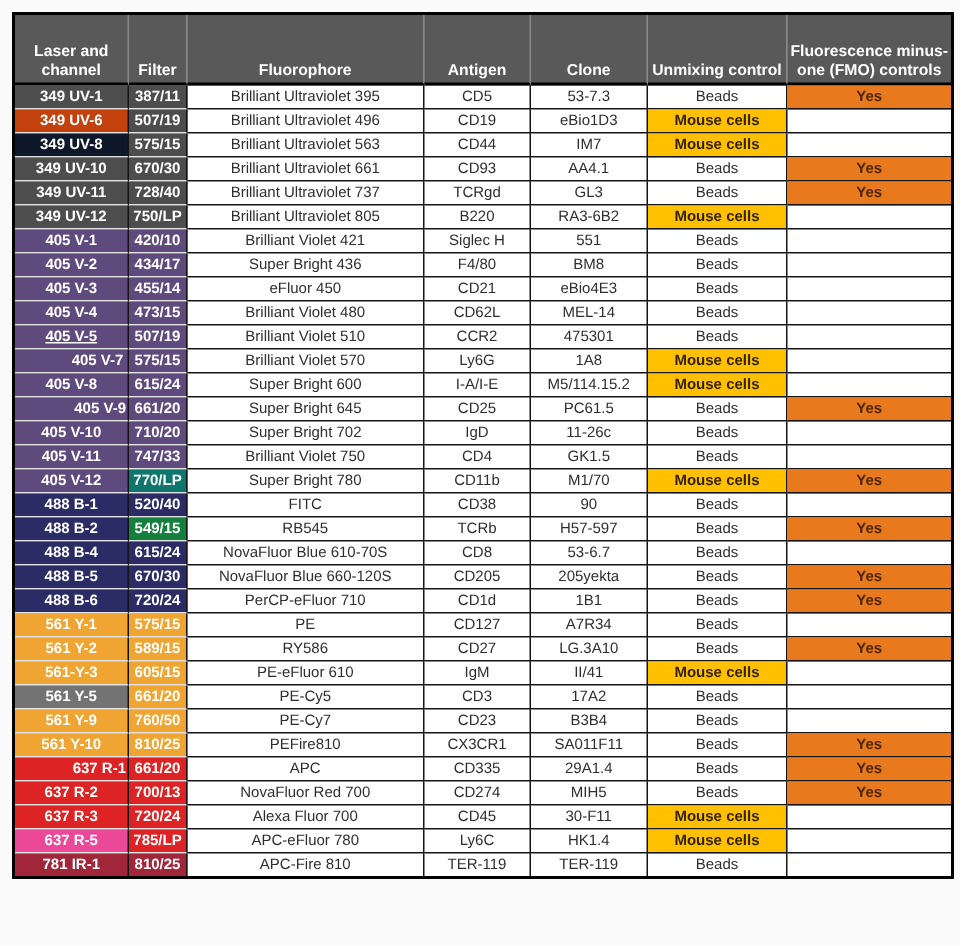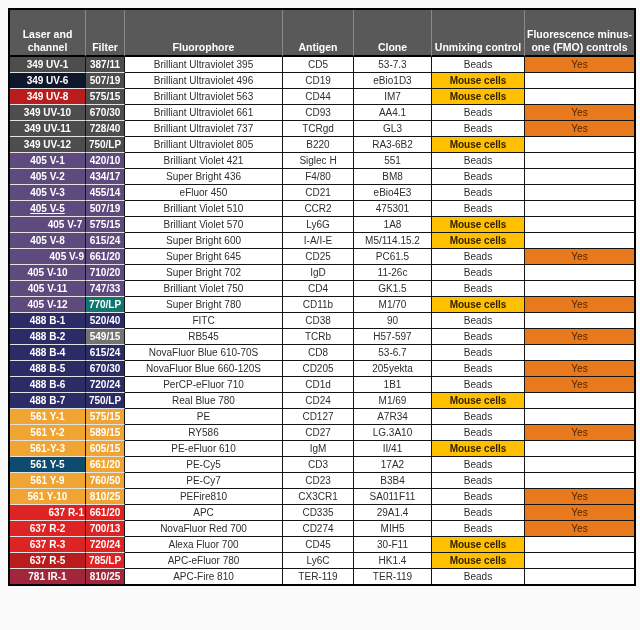--- a/index.html
+++ b/index.html
@@ -60,21 +60,21 @@
     font-weight: bold;
     border-bottom-color: #e3e3e3;
   }
   tbody tr:last-child td.laser-cell,
   tbody tr:last-child td.filter-cell { border-bottom: none; }
   td.mouse-cell {
     font-weight: bold;
     color: #342300;
   }
   td.yes-cell {
-    font-weight: normal;
+    font-weight: bold;
     color: #4d2600;
   }
 </style>
 </head>
 <body>
 
 <div class="page">
   <table class="panel">
     <colgroup>
       <col style="width:76px">
@@ -100,30 +100,30 @@
         <tr>
           <td class="laser-cell" style="background: rgb(77, 77, 77);">349 UV-1</td>
           <td class="filter-cell" style="background: rgb(77, 77, 77);">387/11</td>
           <td>Brilliant Ultraviolet 395</td>
           <td>CD5</td>
           <td>53-7.3</td>
           <td>Beads</td>
           <td class="yes-cell" style="background: rgb(232, 121, 29);">Yes</td>
         </tr>
         <tr>
-          <td class="laser-cell" style="background: #0f172a;">349 UV-6</td>
+          <td class="laser-cell" style="background: #c2410c;">349 UV-6</td>
           <td class="filter-cell" style="background: rgb(77, 77, 77);">507/19</td>
           <td>Brilliant Ultraviolet 496</td>
           <td>CD19</td>
           <td>eBio1D3</td>
           <td class="mouse-cell" style="background: rgb(255, 192, 0);">Mouse cells</td>
           <td></td>
         </tr>
         <tr>
-          <td class="laser-cell" style="background: #b91c1c;">349 UV-8</td>
+          <td class="laser-cell" style="background: #0f172a;">349 UV-8</td>
           <td class="filter-cell" style="background: rgb(77, 77, 77);">575/15</td>
           <td>Brilliant Ultraviolet 563</td>
           <td>CD44</td>
           <td>IM7</td>
           <td class="mouse-cell" style="background: rgb(255, 192, 0);">Mouse cells</td>
           <td></td>
         </tr>
         <tr>
           <td class="laser-cell" style="background: rgb(77, 77, 77);">349 UV-10</td>
           <td class="filter-cell" style="background: rgb(77, 77, 77);">670/30</td>
@@ -172,20 +172,29 @@
         <tr>
           <td class="laser-cell" style="background: rgb(94, 74, 125);">405 V-3</td>
           <td class="filter-cell" style="background: rgb(94, 74, 125);">455/14</td>
           <td>eFluor 450</td>
           <td>CD21</td>
           <td>eBio4E3</td>
           <td>Beads</td>
           <td></td>
         </tr>
         <tr>
+          <td class="laser-cell" style="background: rgb(94, 74, 125);">405 V-4</td>
+          <td class="filter-cell" style="background: rgb(94, 74, 125);">473/15</td>
+          <td>Brilliant Violet 480</td>
+          <td>CD62L</td>
+          <td>MEL-14</td>
+          <td>Beads</td>
+          <td></td>
+        </tr>
+        <tr>
           <td class="laser-cell" style="background: rgb(94, 74, 125); text-decoration: underline;">405 V-5</td>
           <td class="filter-cell" style="background: rgb(94, 74, 125);">507/19</td>
           <td>Brilliant Violet 510</td>
           <td>CCR2</td>
           <td>475301</td>
           <td>Beads</td>
           <td></td>
         </tr>
         <tr>
           <td class="laser-cell" style="background: rgb(94, 74, 125); padding-left: 36px;">405 V-7</td>
@@ -245,21 +254,21 @@
           <td class="laser-cell" style="background: rgb(43, 43, 102);">488 B-1</td>
           <td class="filter-cell" style="background: rgb(43, 43, 102);">520/40</td>
           <td>FITC</td>
           <td>CD38</td>
           <td>90</td>
           <td>Beads</td>
           <td></td>
         </tr>
         <tr>
           <td class="laser-cell" style="background: rgb(43, 43, 102);">488 B-2</td>
-          <td class="filter-cell" style="background: #737373;">549/15</td>
+          <td class="filter-cell" style="background: #15803d;">549/15</td>
           <td>RB545</td>
           <td>TCRb</td>
           <td>H57-597</td>
           <td>Beads</td>
           <td class="yes-cell" style="background: rgb(232, 121, 29);">Yes</td>
         </tr>
         <tr>
           <td class="laser-cell" style="background: rgb(43, 43, 102);">488 B-4</td>
           <td class="filter-cell" style="background: rgb(43, 43, 102);">615/24</td>
           <td>NovaFluor Blue 610-70S</td>
@@ -280,29 +289,20 @@
         <tr>
           <td class="laser-cell" style="background: rgb(43, 43, 102);">488 B-6</td>
           <td class="filter-cell" style="background: rgb(43, 43, 102);">720/24</td>
           <td>PerCP-eFluor 710</td>
           <td>CD1d</td>
           <td>1B1</td>
           <td>Beads</td>
           <td class="yes-cell" style="background: rgb(232, 121, 29);">Yes</td>
         </tr>
         <tr>
-          <td class="laser-cell" style="background: rgb(43, 43, 102);">488 B-7</td>
-          <td class="filter-cell" style="background: rgb(43, 43, 102);">750/LP</td>
-          <td>Real Blue 780</td>
-          <td>CD24</td>
-          <td>M1/69</td>
-          <td class="mouse-cell" style="background: rgb(255, 192, 0);">Mouse cells</td>
-          <td></td>
-        </tr>
-        <tr>
           <td class="laser-cell" style="background: rgb(240, 164, 49);">561 Y-1</td>
           <td class="filter-cell" style="background: rgb(240, 164, 49);">575/15</td>
           <td>PE</td>
           <td>CD127</td>
           <td>A7R34</td>
           <td>Beads</td>
           <td></td>
         </tr>
         <tr>
           <td class="laser-cell" style="background: rgb(240, 164, 49);">561 Y-2</td>
@@ -316,21 +316,21 @@
         <tr>
           <td class="laser-cell" style="background: rgb(240, 164, 49);">561-Y-3</td>
           <td class="filter-cell" style="background: rgb(240, 164, 49);">605/15</td>
           <td>PE-eFluor 610</td>
           <td>IgM</td>
           <td>II/41</td>
           <td class="mouse-cell" style="background: rgb(255, 192, 0);">Mouse cells</td>
           <td></td>
         </tr>
         <tr>
-          <td class="laser-cell" style="background: #0c4a6e;">561 Y-5</td>
+          <td class="laser-cell" style="background: #737373;">561 Y-5</td>
           <td class="filter-cell" style="background: rgb(240, 164, 49);">661/20</td>
           <td>PE-Cy5</td>
           <td>CD3</td>
           <td>17A2</td>
           <td>Beads</td>
           <td></td>
         </tr>
         <tr>
           <td class="laser-cell" style="background: rgb(240, 164, 49);">561 Y-9</td>
           <td class="filter-cell" style="background: rgb(240, 164, 49);">760/50</td>
@@ -370,21 +370,21 @@
         <tr>
           <td class="laser-cell" style="background: rgb(221, 35, 35);">637 R-3</td>
           <td class="filter-cell" style="background: rgb(221, 35, 35);">720/24</td>
           <td>Alexa Fluor 700</td>
           <td>CD45</td>
           <td>30-F11</td>
           <td class="mouse-cell" style="background: rgb(255, 192, 0);">Mouse cells</td>
           <td></td>
         </tr>
         <tr>
-          <td class="laser-cell" style="background: #b91c1c;">637 R-5</td>
+          <td class="laser-cell" style="background: #ec4899;">637 R-5</td>
           <td class="filter-cell" style="background: rgb(221, 35, 35);">785/LP</td>
           <td>APC-eFluor 780</td>
           <td>Ly6C</td>
           <td>HK1.4</td>
           <td class="mouse-cell" style="background: rgb(255, 192, 0);">Mouse cells</td>
           <td></td>
         </tr>
         <tr>
           <td class="laser-cell" style="background: rgb(161, 38, 57);">781 IR-1</td>
           <td class="filter-cell" style="background: rgb(161, 38, 57);">810/25</td>

